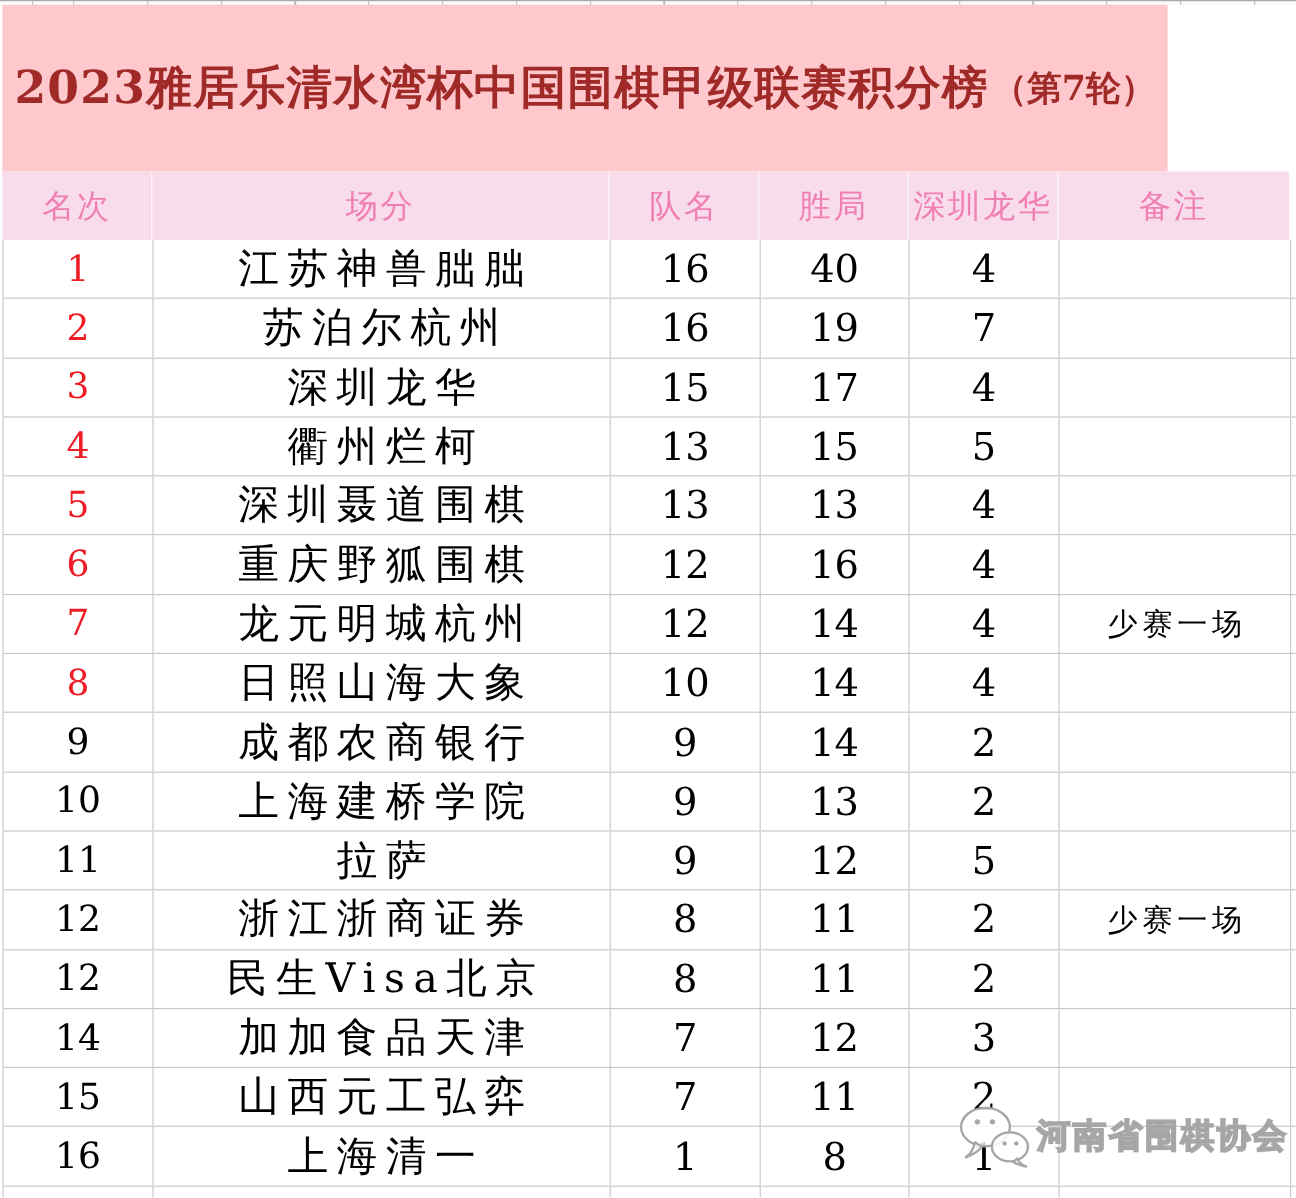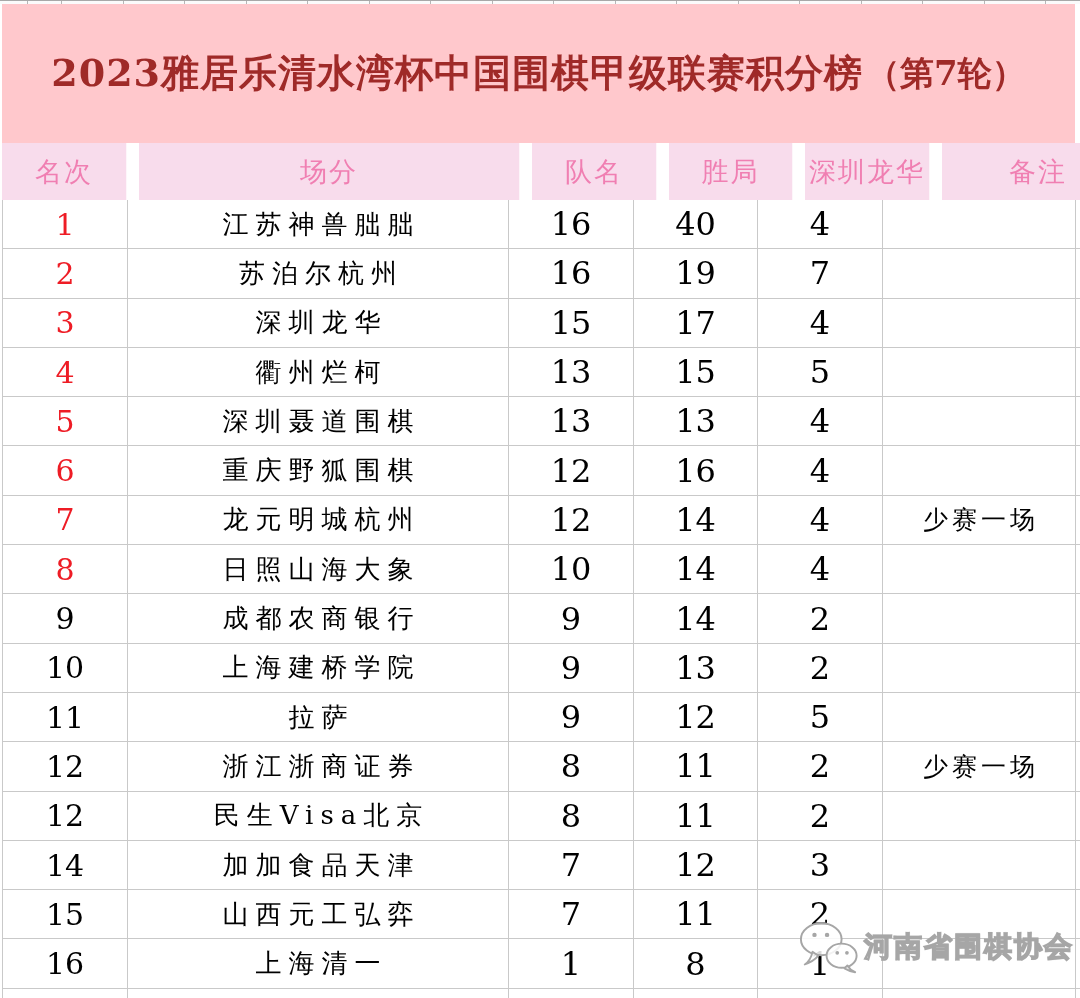--- a/index.html
+++ b/index.html
@@ -16,29 +16,29 @@
     font-family:"DejaVu Serif","Liberation Serif",serif;color:#000;
   }
   
   .top-strip{
     position:absolute;left:0;top:0;width:1080px;height:4px;box-sizing:border-box;
     background-color:#fbfbfb;border-top:1px solid #a8a8a8;
     background-image:repeating-linear-gradient(to right,#b6b6b6 0 1px,transparent 1px 61.5px);
     background-position:61px 0;
   }
   .title-block{
-    position:absolute;left:2px;top:4px;width:1073px;height:139px;
+    position:absolute;left:2px;top:4px;width:971px;height:139px;
     background:var(--title-bg);
     display:flex;align-items:center;justify-content:center;white-space:nowrap;
   }
   .title-main{font-size:38px;font-weight:bold;color:var(--title-text);letter-spacing:1px;}
-  .title-round{font-size:34px;font-weight:bold;color:var(--title-text);margin-left:3px;}
+  .title-round{font-size:29px;font-weight:bold;color:var(--title-text);margin-left:3px;}
   .header-row{
     position:absolute;left:2px;top:143px;width:1078px;height:57px;
-    display:grid;grid-template-columns:125px 381px 125px 124px 125px 193px 5px;gap:12px;
+    display:grid;grid-template-columns:125px 381px 125px 124px 125px 193px 5px;
   }
   .header-cell{
     background:var(--header-bg);color:var(--header-text);font-size:27px;letter-spacing:2px;
     display:flex;align-items:center;justify-content:center;
     border-right:1px solid rgba(255,255,255,0.75);box-sizing:border-box;white-space:nowrap;
   }
   .header-cell.filler{background:#fff;border-right:none;}
   .rows{
     position:absolute;left:2px;top:200px;width:1078px;
     border-left:1px solid var(--grid);box-sizing:border-box;
@@ -48,21 +48,21 @@
     height:49.31px;border-bottom:1px solid var(--grid);box-sizing:border-box;
   }
   .row.partial{height:9px;border-bottom:none;}
   .cell{
     border-right:1px solid var(--grid);box-sizing:border-box;
     display:flex;align-items:center;justify-content:center;overflow:hidden;white-space:nowrap;
   }
   .cell.filler{border-right:none;}
   .rank{font-size:30px;}
   .rank.red{color:var(--rank-red);}
-  .team{font-size:26px;letter-spacing:7px;text-indent:7px;}
+  .team{font-size:34px;letter-spacing:7px;text-indent:7px;}
   .num{font-size:32px;}
   .note{font-size:25px;letter-spacing:4px;text-indent:4px;}
   .watermark{
     position:absolute;left:798px;top:918px;height:58px;z-index:9;
     display:flex;align-items:center;
   }
   .watermark svg{width:62px;height:56px;display:block;}
   .watermark-text{
     font-family:"DejaVu Sans","Liberation Sans",sans-serif;
     font-size:28px;font-weight:bold;letter-spacing:2px;white-space:nowrap;

